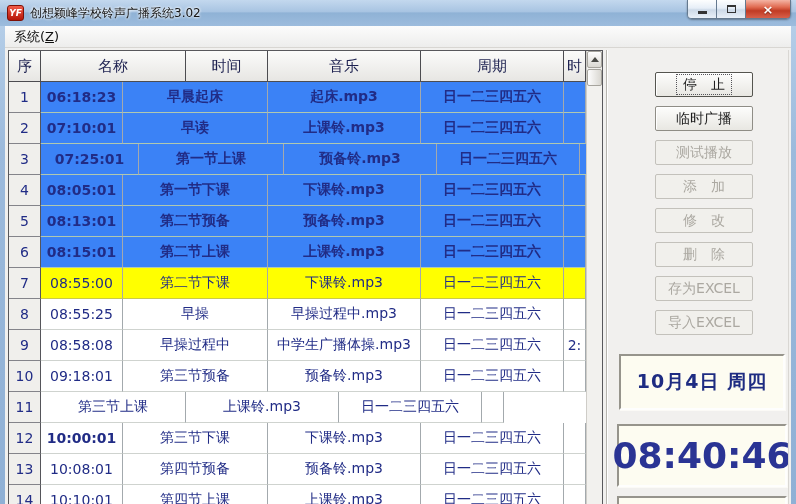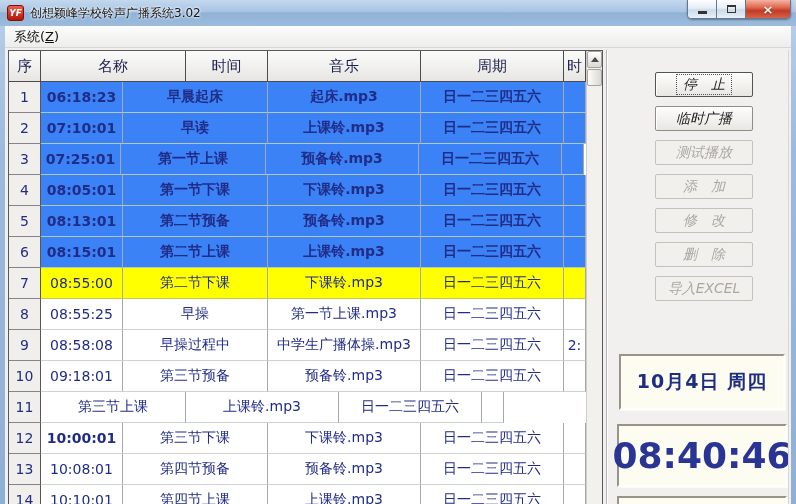--- a/index.html
+++ b/index.html
@@ -71,21 +71,21 @@
   
   .right-panel { position:absolute; left:601px; top:24px; width:183px; height:454px;
     overflow:hidden; background:#f1f0ee;
     border-left:1px solid #b7b5af; border-right:1px solid #d9d7d3;
     box-shadow:inset 1px 0 0 #ffffff; }
   .buttons-col { position:absolute; left:48px; top:22px; width:98px;
     display:flex; flex-direction:column; gap:9px; }
   .panel-btn { height:25px; width:98px; font-family:"DejaVu Sans",sans-serif;
     font-size:14px; color:#1d1d1d; border:1px solid #8f8d86; border-radius:2px;
     background:linear-gradient(180deg,#fdfdfc,#e8e7e2);
-    box-shadow:inset 1px 1px 0 #ffffff; display:flex; align-items:center; justify-content:center;font-style:italic; }
+    box-shadow:inset 1px 1px 0 #ffffff; display:flex; align-items:center; justify-content:center; }
   .panel-btn .btn-inner { padding:1px 6px; border:1px dotted transparent; line-height:1.2; white-space:nowrap; }
   .panel-btn.focused { border-color:#55554f; }
   .panel-btn.focused .btn-inner { border-color:#55555a; }
   .panel-btn.disabled { background:#f1f0ec; border-color:#c3c1bb; color:#aba8a1;
     box-shadow:none; }
 
   .display { position:absolute; background:#fdfcf1; border:2px solid;
     border-color:#96948c #fefefd #fefefd #96948c;
     display:flex; align-items:center; justify-content:center;
     box-shadow:1px 1px 0 #fbfaf6; }
@@ -143,21 +143,21 @@
           <div class="tr green">
             <div class="td seq" style="width: 32px;">2</div>
             <div class="td" style="width: 82px;">07:10:01</div>
             <div class="td" style="width: 145px;">早读</div>
             <div class="td" style="width: 153px;">上课铃.mp3</div>
             <div class="td" style="width: 143px;">日一二三四五六</div>
             <div class="td" style="width: 22px;"></div>
           </div>
           <div class="tr green">
             <div class="td seq" style="width: 32px;">3</div>
-            <div class="td" style="width: 80px;">07:25:01</div>
+            <div class="td" style="width: 98px;">07:25:01</div>
             <div class="td" style="width: 145px;">第一节上课</div>
             <div class="td" style="width: 153px;">预备铃.mp3</div>
             <div class="td" style="width: 143px;">日一二三四五六</div>
             <div class="td" style="width: 22px;"></div>
           </div>
           <div class="tr green">
             <div class="td seq" style="width: 32px;">4</div>
             <div class="td" style="width: 82px;">08:05:01</div>
             <div class="td" style="width: 145px;">第一节下课</div>
             <div class="td" style="width: 153px;">下课铃.mp3</div>
@@ -185,21 +185,21 @@
             <div class="td" style="width: 82px;">08:55:00</div>
             <div class="td" style="width: 145px;">第二节下课</div>
             <div class="td" style="width: 153px;">下课铃.mp3</div>
             <div class="td" style="width: 143px;">日一二三四五六</div>
             <div class="td" style="width: 22px;"></div>
           </div>
           <div class="tr white">
             <div class="td seq" style="width: 32px;">8</div>
             <div class="td" style="width: 82px;">08:55:25</div>
             <div class="td" style="width: 145px;">早操</div>
-            <div class="td" style="width: 153px;">第一节上课.mp3</div>
+            <div class="td" style="width: 153px;">早操过程中.mp3</div>
             <div class="td" style="width: 143px;">日一二三四五六</div>
             <div class="td" style="width: 22px;"></div>
           </div>
           <div class="tr white">
             <div class="td seq" style="width: 32px;">9</div>
             <div class="td" style="width: 82px;">08:58:08</div>
             <div class="td" style="width: 145px;">早操过程中</div>
             <div class="td" style="width: 153px;">中学生广播体操.mp3</div>
             <div class="td" style="width: 143px;">日一二三四五六</div>
             <div class="td" style="width: 22px;">2:</div>
@@ -264,20 +264,23 @@
             <span class="btn-inner">测试播放</span>
           </button>
           <button class="panel-btn disabled">
             <span class="btn-inner">添　加</span>
           </button>
           <button class="panel-btn disabled">
             <span class="btn-inner">修　改</span>
           </button>
           <button class="panel-btn disabled">
             <span class="btn-inner">删　除</span>
+          </button>
+          <button class="panel-btn disabled">
+            <span class="btn-inner">存为EXCEL</span>
           </button>
           <button class="panel-btn disabled">
             <span class="btn-inner">导入EXCEL</span>
           </button>
         </div>
       <div class="display date">
         <span>10月4日  周四</span>
       </div>
       <div class="display time">
         <span>08:40:46</span>

